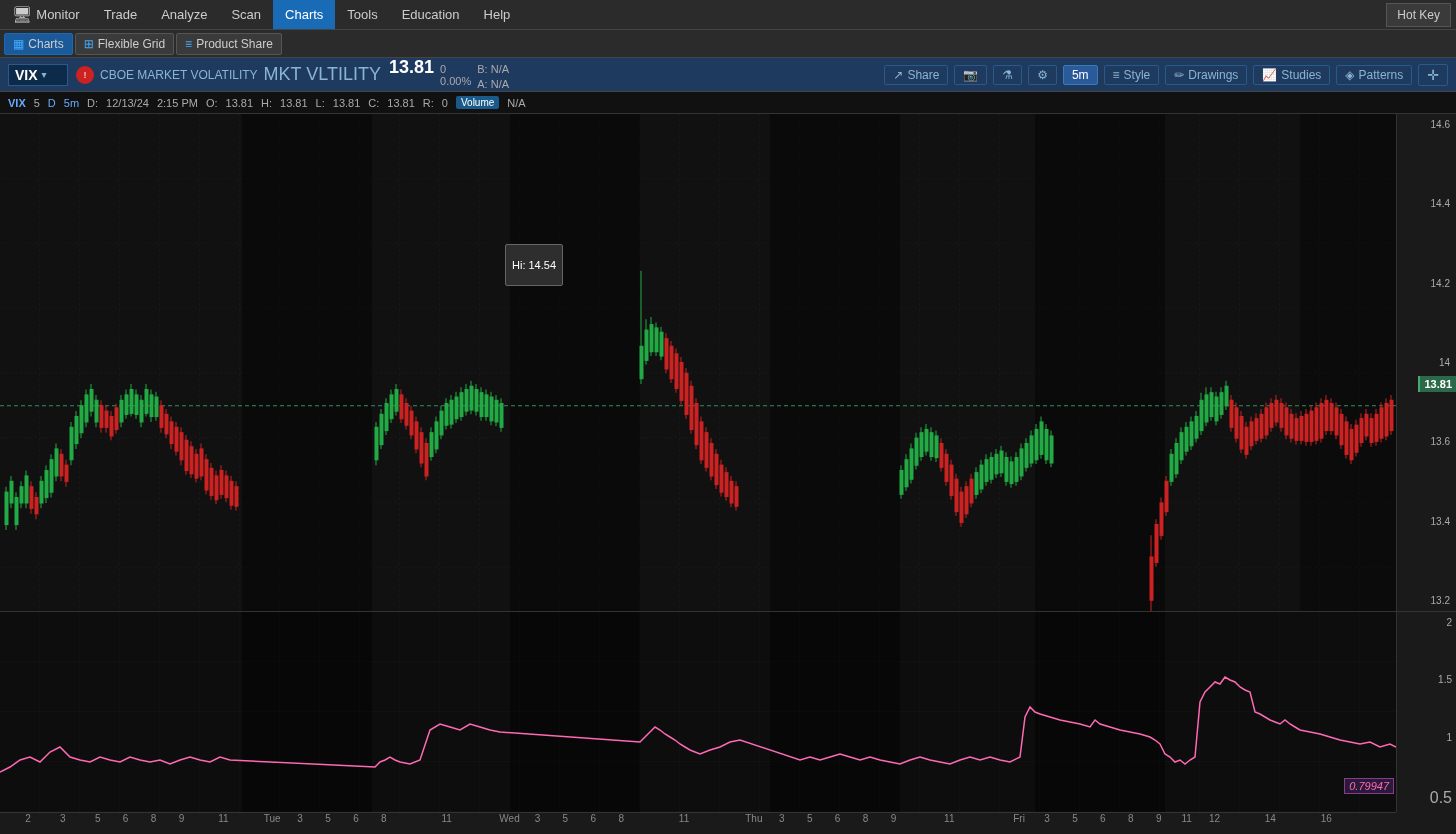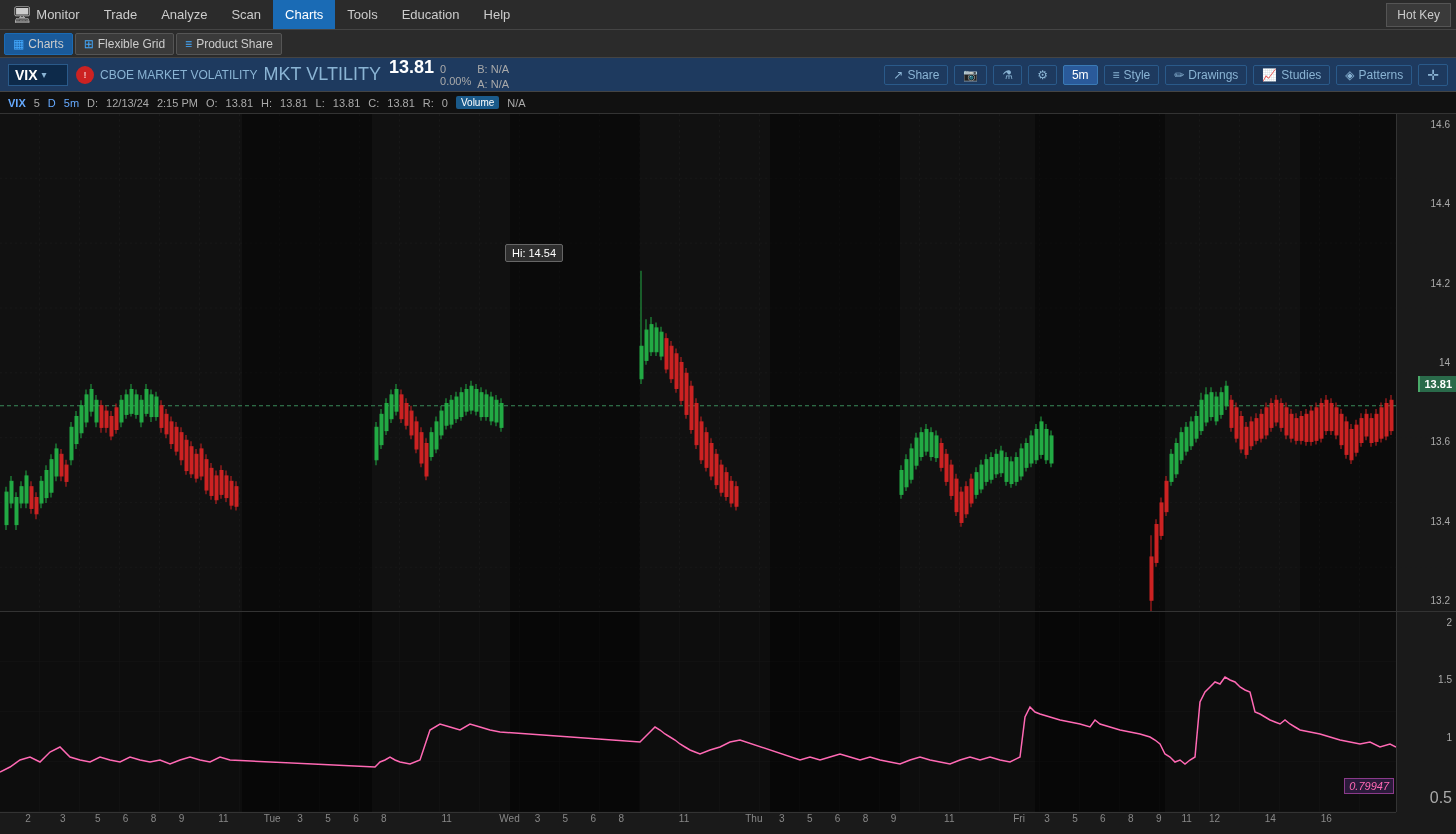--- a/index.html
+++ b/index.html
@@ -72,21 +72,21 @@
     }
     .price-label { color: #aaa; font-size: 10px; text-align: right; padding-right: 4px; }
     .current-price-label {
       position: absolute; right: 0; background: #2a6a4a; color: white; font-size: 11px; font-weight: bold;
       padding: 2px 4px; border-left: 2px solid #4aaa6a;
     }
     .time-label { color: #888; font-size: 10px; position: absolute; transform: translateX(-50%); }
 
     
     .chart-tooltip {
-      position: absolute; background: rgba(50,50,50,0.9); border: 1px solid #666; color: white; font-size: 11px; padding: 2px 6px; border-radius: 2px; white-space: nowrap;
+      position: absolute; background: rgba(50,50,50,0.9); border: 1px solid #666; color: white; font-size: 11px; padding: 14px 6px; border-radius: 2px; white-space: nowrap;
     }
 
     
     .warn-icon { position: absolute; left: 8px; top: 8px; color: #ffcc00; font-size: 14px; }
 
     
     .indicator-label {
       position: absolute; left: 8px; top: 4px; color: #ff69b4; font-size: 11px;
     }
     .indicator-value-label {

